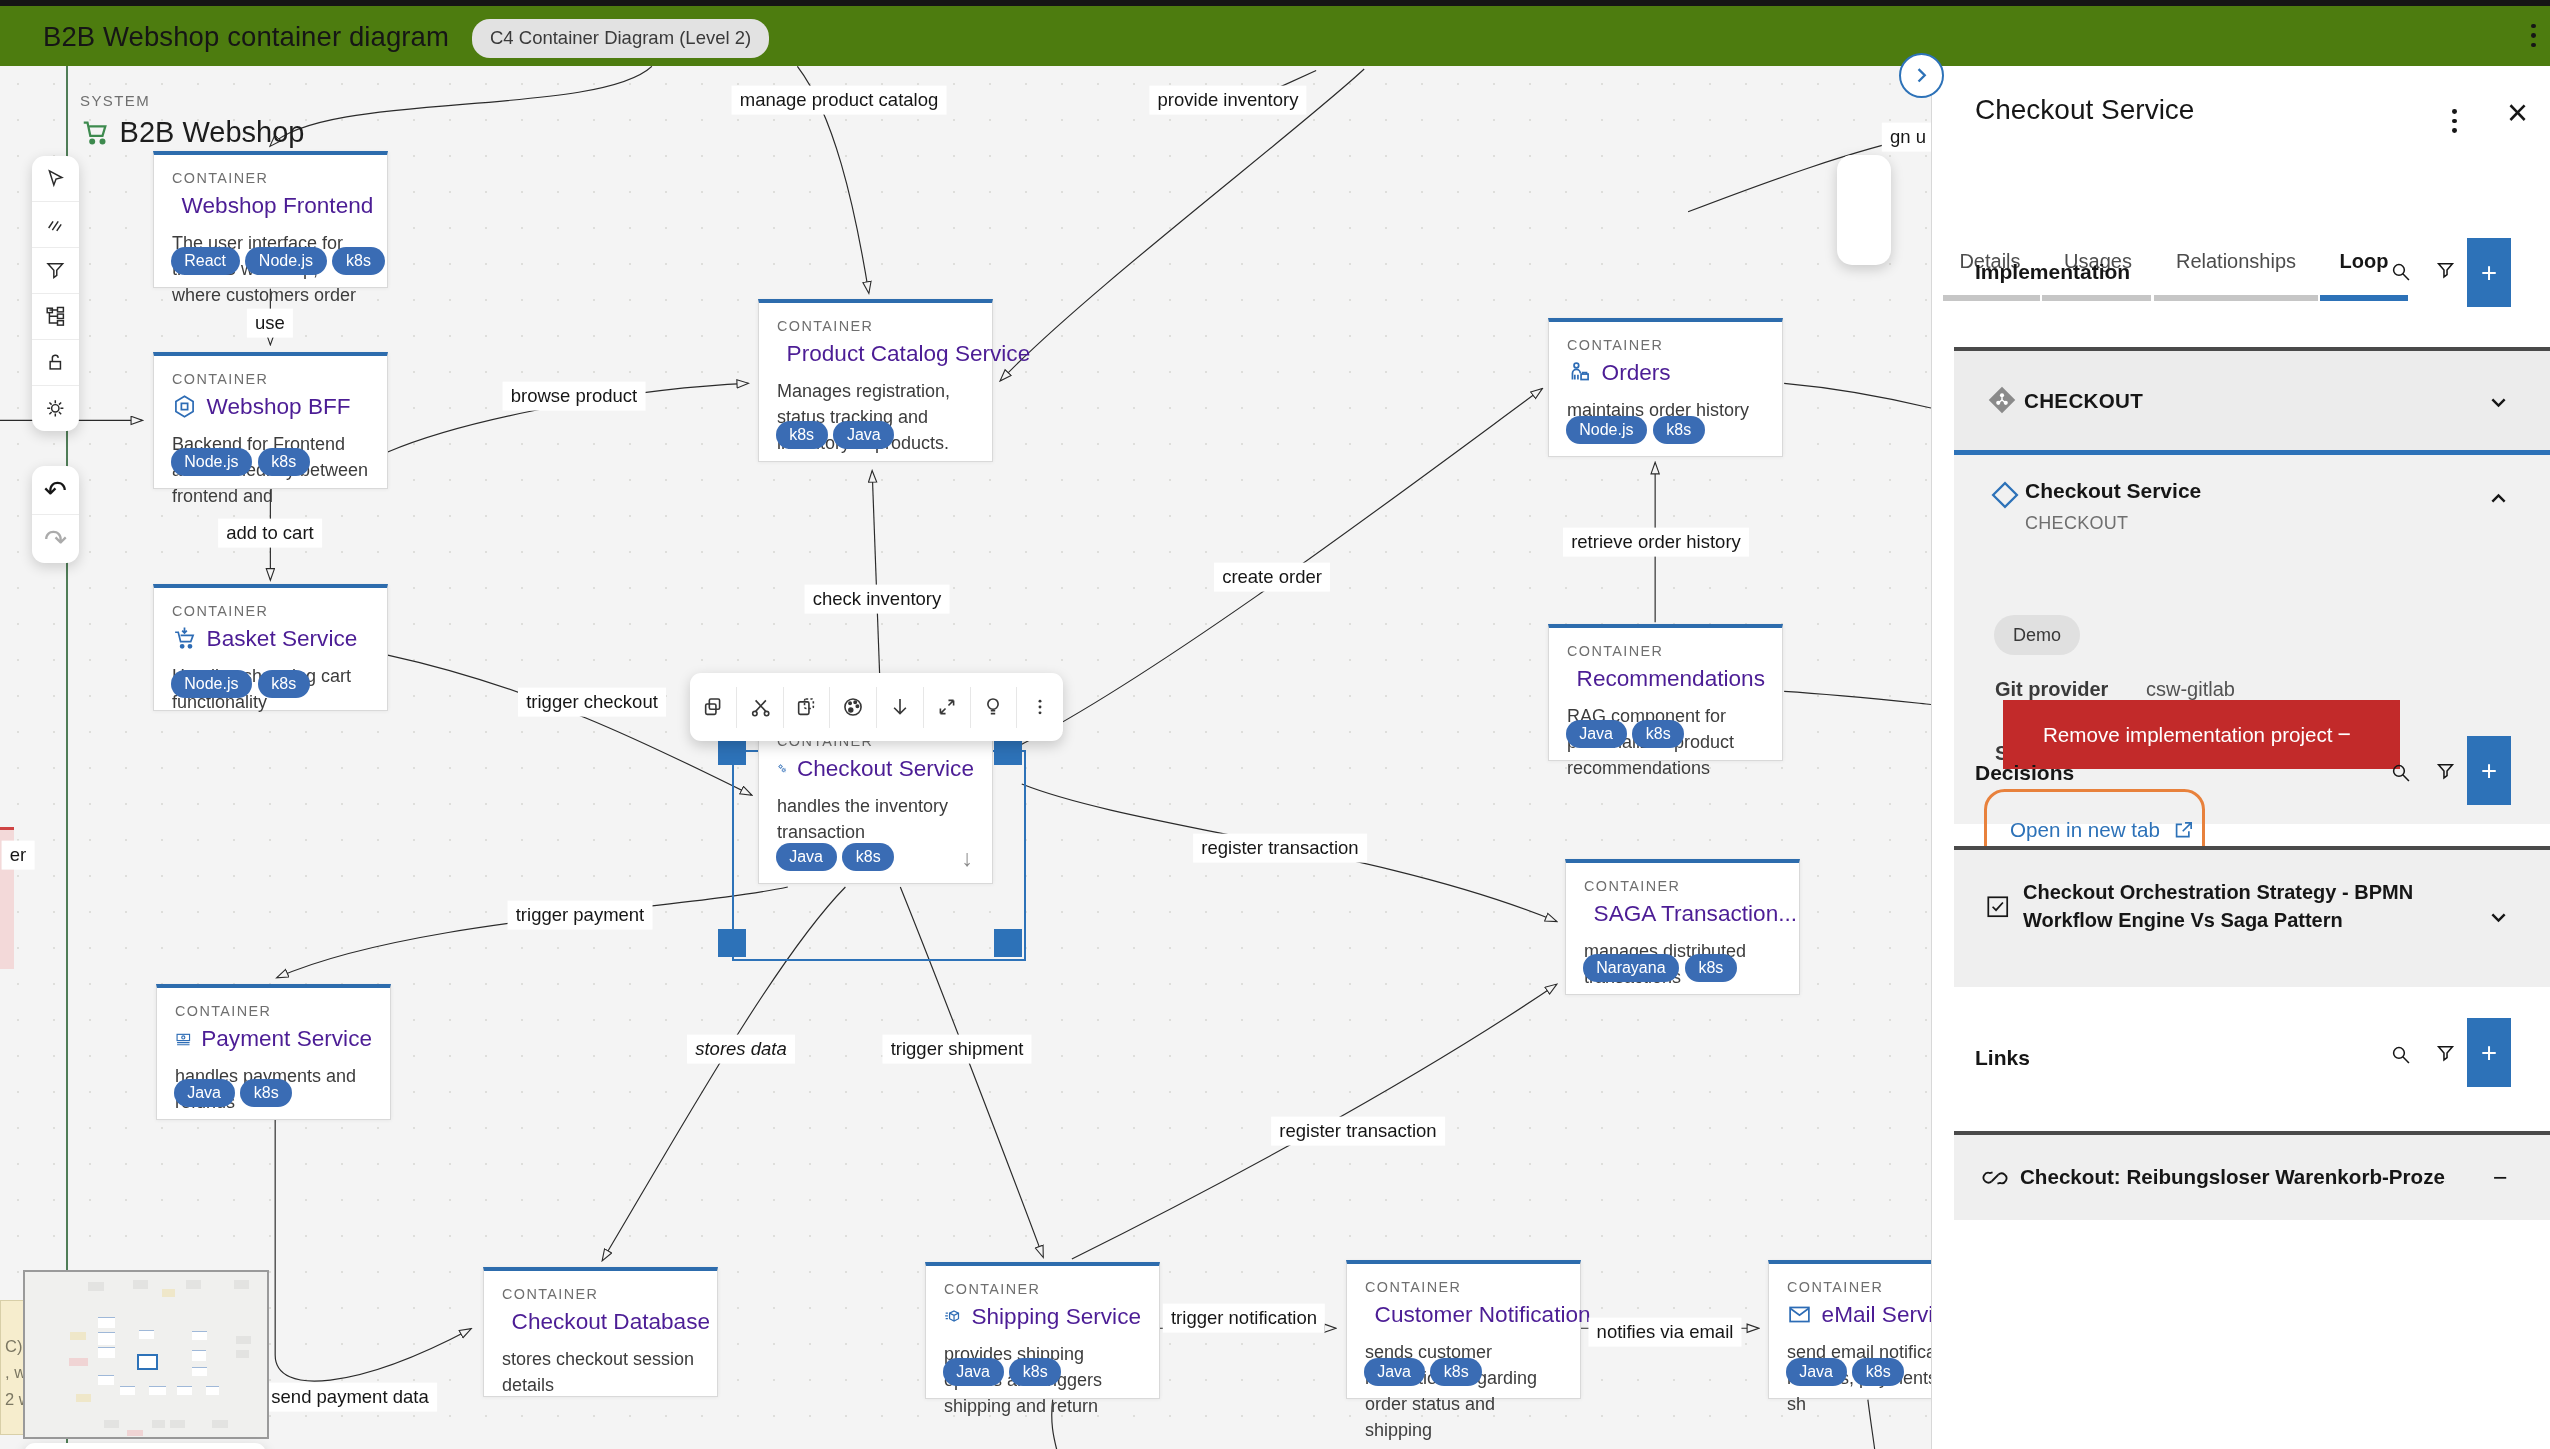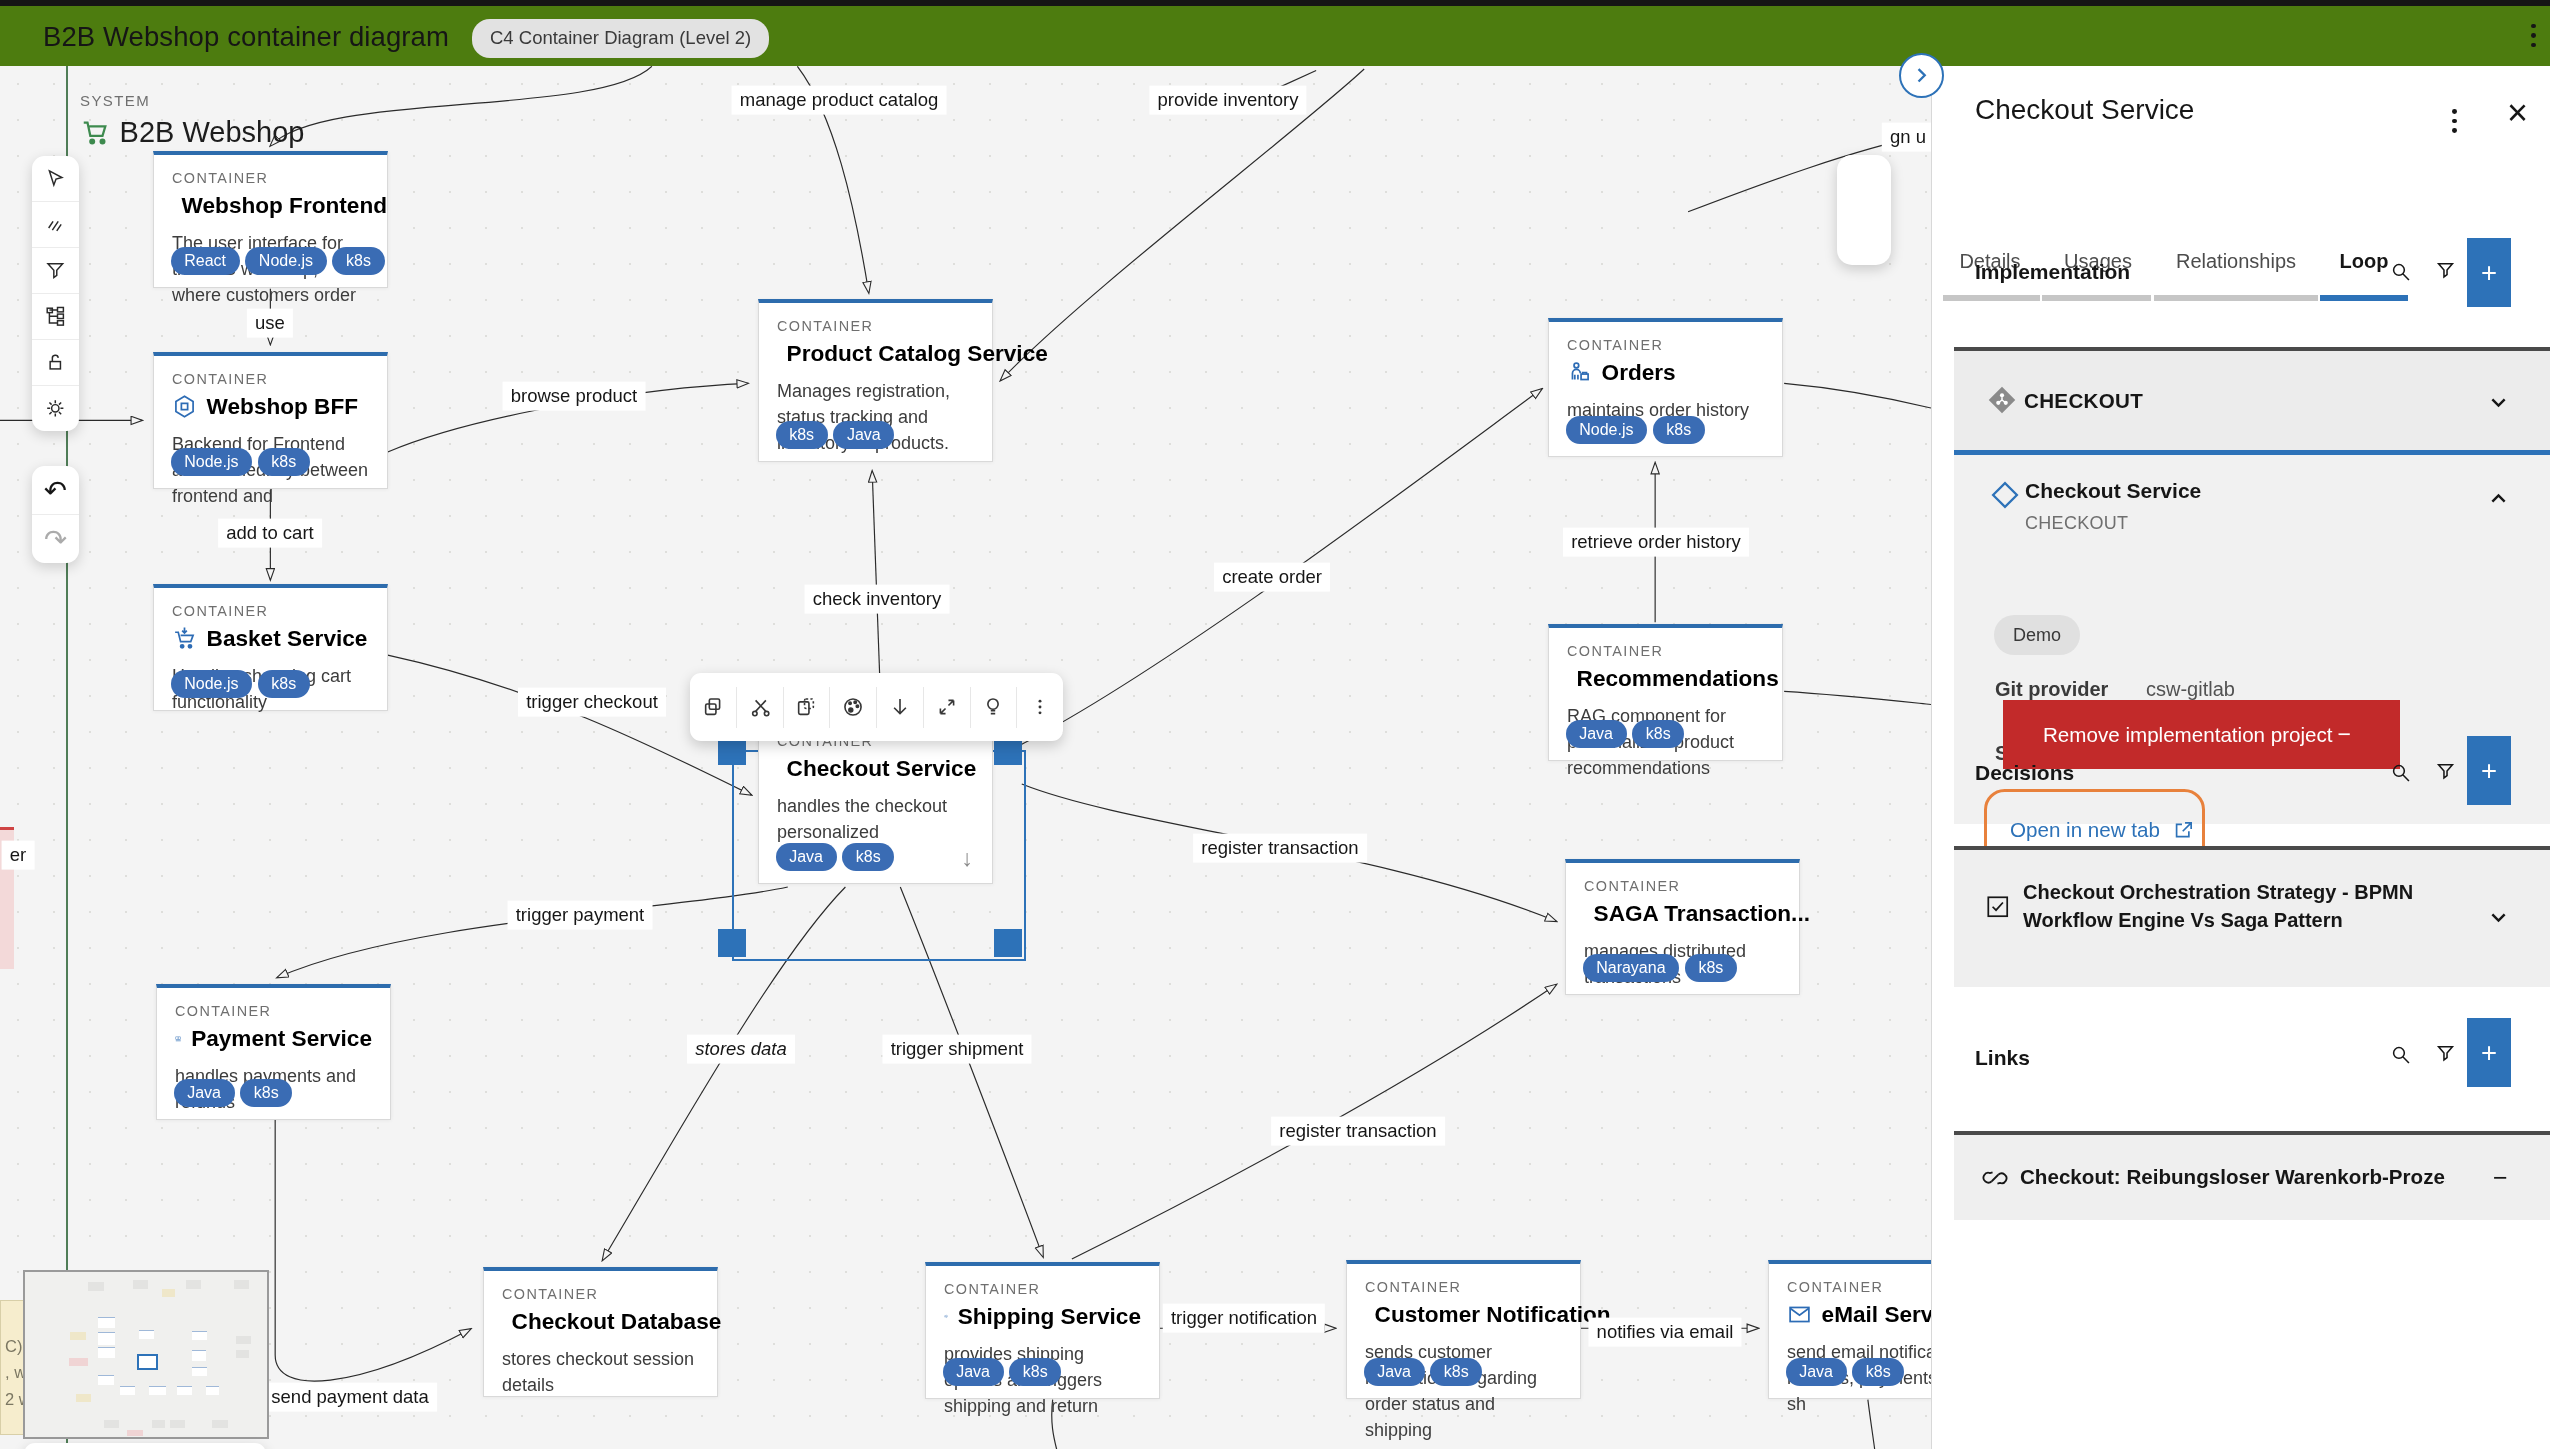--- a/index.html
+++ b/index.html
@@ -22,21 +22,21 @@
   #system-name-row{display:flex;align-items:center;gap:9.6px;margin-top:6.9px;}
   #system-name{font-size:29px;color:#1d1d1d;}
   svg.icon{display:block;}
   #edges{position:absolute;left:0;top:0;}
   .edge-label{position:absolute;transform:translate(-50%,-50%);background:#fff;padding:3.4px 8.2px;font-size:18.5px;color:#161616;white-space:nowrap;z-index:4;}
 
   
   .node{position:absolute;width:235px;box-sizing:border-box;background:#fff;border:0.7px solid #d9d9d9;border-top:4.1px solid #2d6cad;box-shadow:0 1.4px 4.1px rgba(0,0,0,.07);padding:15px 18px;z-index:3;}
   .node-kind{font-size:14.4px;letter-spacing:1.4px;color:#6f6f6f;margin-bottom:6.9px;}
   .node-titlerow{display:flex;align-items:center;gap:9.6px;margin-bottom:11px;}
-  .node-title{font-size:22.6px;color:#000000;font-weight:700;white-space:nowrap;}
+  .node-title{font-size:22.6px;color:#4c1d95;font-weight:400;white-space:nowrap;}
   .node-desc{font-size:18px;color:#3c3c3c;line-height:1.45;}
   .badges{position:absolute;left:16.5px;bottom:12.4px;display:flex;gap:5.5px;}
   .badge{background:#3a6cb4;color:#fff;font-size:16px;padding:4.8px 13.7px;border-radius:686px;white-space:nowrap;}
   .badge:empty{display:none;}
   .node-expand{position:absolute;right:19px;bottom:11px;font-size:23px;color:#8a8a8a;}
 
   
   #selection{position:absolute;left:732px;top:684px;width:290px;height:207px;border:2.1px solid #2d72b8;z-index:2;}
   .handle{position:absolute;width:27.5px;height:27.5px;background:#2d72b8;z-index:5;}
 
@@ -269,21 +269,21 @@
       <div class="node-kind">CONTAINER</div>
       <div class="node-titlerow">
         <svg class="icon" width="25" height="25" viewBox="0 0 32 32" fill="none" stroke="#2d6cb5" stroke-width="2.2">
             <circle cx="11" cy="10" r="4"></circle>
             <path d="M11,3 v3 M11,14 v3 M4,10 h3 M15,10 h3 M6,5 l2,2 M14,13 l2,2 M16,5 l-2,2 M8,13 l-2,2"></path>
             <circle cx="21" cy="21" r="4"></circle>
             <path d="M21,14 v3 M21,25 v3 M14,21 h3 M25,21 h3 M16,16 l2,2 M24,24 l2,2 M26,16 l-2,2 M18,24 l-2,2"></path>
           </svg>
         <span class="node-title">Checkout Service</span>
       </div>
-      <div class="node-desc">handles the checkout personalized</div>
+      <div class="node-desc">handles the inventory transaction</div>
       <div class="badges">
           <span class="badge">Java</span>
           <span class="badge">k8s</span>
         </div>
       <div class="node-expand">↓</div>
     </div>
     <div class="handle" style="left:718px;top:671px;"></div>
     <div class="handle" style="left:994px;top:671px;"></div>
     <div class="handle" style="left:718px;top:863px;"></div>
     <div class="handle" style="left:994px;top:863px;"></div>

